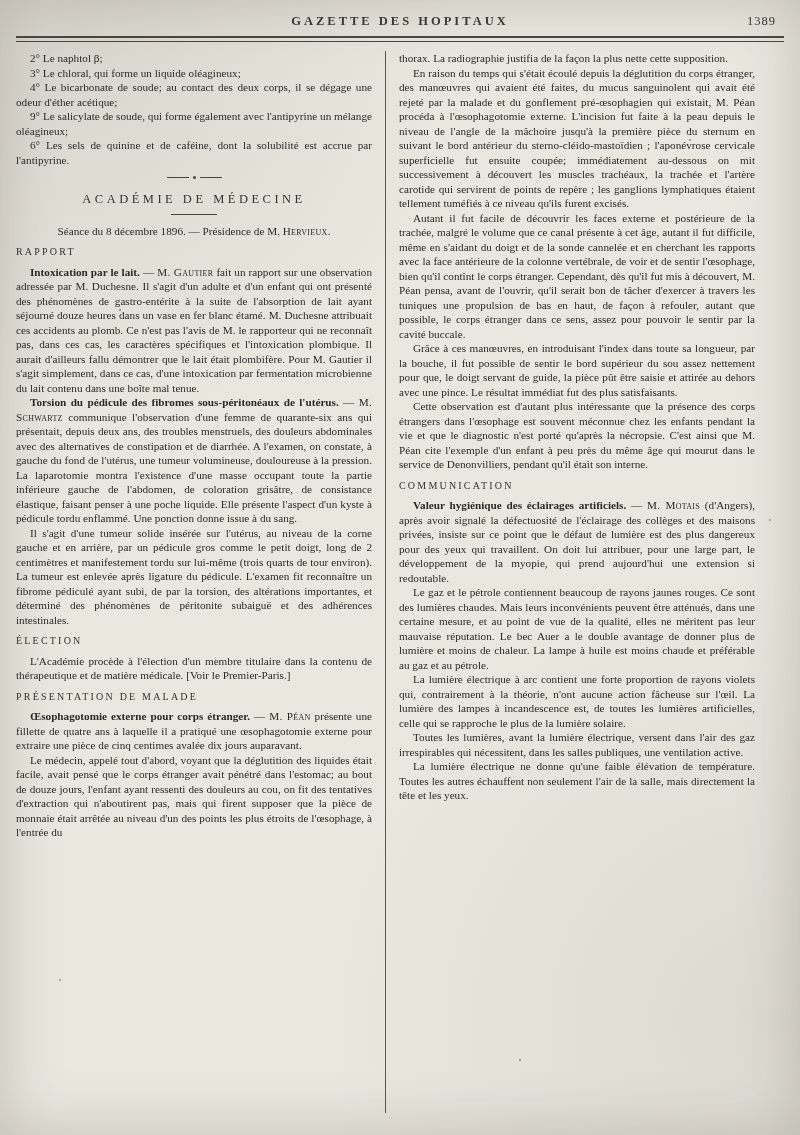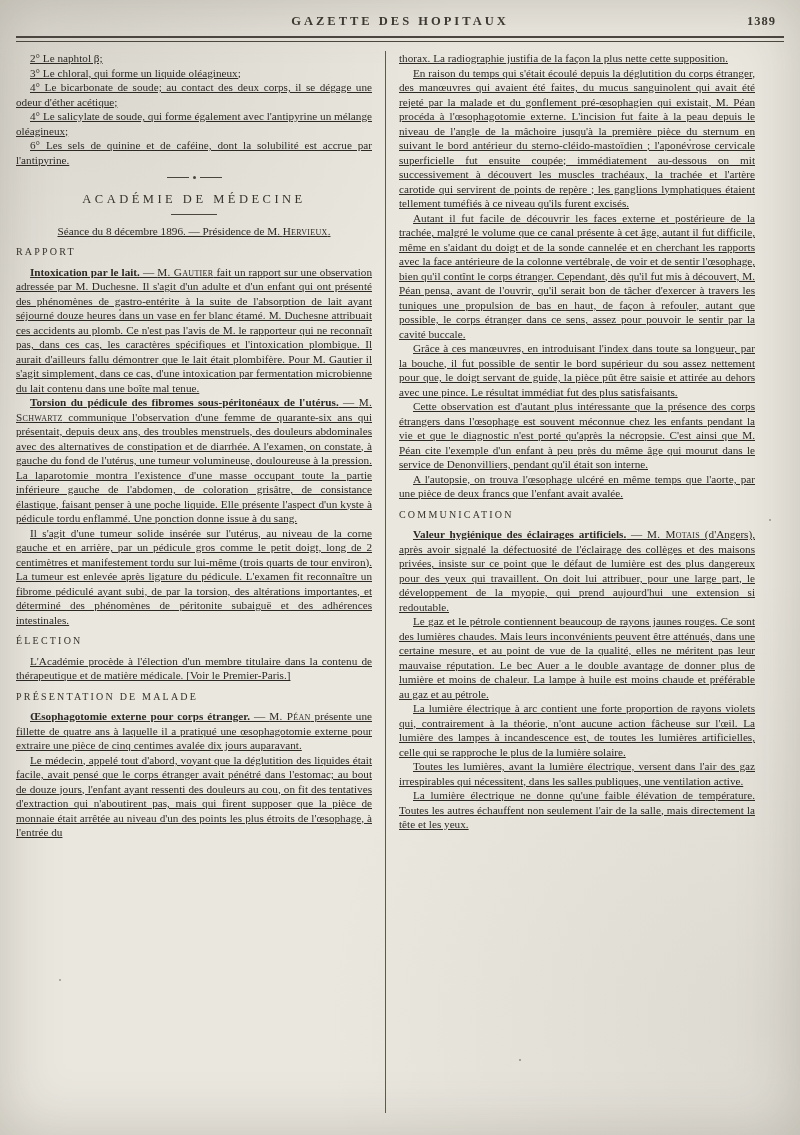--- a/index.html
+++ b/index.html
@@ -29,40 +29,40 @@
   
   .masthead{position:relative;margin-bottom:9px;}
   .head-row{position:relative;height:17px;}
   .journal-title{
     position:absolute;left:50%;top:0;transform:translateX(-50%);
     font-weight:bold;font-size:12.5px;letter-spacing:3px;color:#3c3832;
     white-space:nowrap;
   }
   .page-number{
     position:absolute;right:8px;top:0;
-    font-weight:bold;font-size:12.5px;letter-spacing:1px;color:#3c3832;
+    font-weight:normal;font-size:12.5px;letter-spacing:1px;color:#3c3832;
   }
   .double-rule{
     margin-top:5px;height:3px;
     border-top:2px solid #4a463f;
     border-bottom:1px solid #4a463f;
   }
   
   .columns{display:flex;height:1062px;}
   .column{
     width:356px;
     font-size:11.2px;line-height:14.5px;
     text-align:justify;
     color:#2d2a26;
   }
   .column.left{padding-right:13px;}
   .column.right{padding-left:13px;}
   .col-divider{width:1px;background:#5d594f;}
   
-  .para{margin:0;text-indent:14px;text-decoration:underline;}
+  .para{margin:0;text-indent:14px;}
   .para.noindent{text-indent:0;}
   .para.center{text-align:center;text-indent:0;}
   .seg-bold{font-weight:bold;}
   .seg-sc{font-variant:small-caps;letter-spacing:0.3px;}
   .academy-heading{
     text-align:center;font-weight:normal;font-size:12.5px;
     letter-spacing:3.5px;margin:13px 0 7px;color:#36332d;
   }
   .head-rule{width:46px;height:1px;background:#4a463f;margin:0 auto 9px;}
   .subheading{
@@ -82,21 +82,21 @@
       <span class="journal-title">GAZETTE DES HOPITAUX</span>
       <span class="page-number">1389</span>
     </div>
     <div class="double-rule"></div>
   </header>
   <main class="columns">
     <section class="column left" id="col-left">
         <p class="para">2° Le naphtol β;</p>
         <p class="para">3° Le chloral, qui forme un liquide oléagineux;</p>
         <p class="para">4° Le bicarbonate de soude; au contact des deux corps, il se dégage une odeur d'éther acétique;</p>
-        <p class="para">4° Le salicylate de soude, qui forme également avec l'antipyrine un mélange oléagineux;</p>
+        <p class="para">9° Le salicylate de soude, qui forme également avec l'antipyrine un mélange oléagineux;</p>
         <p class="para">6° Les sels de quinine et de caféine, dont la solubilité est accrue par l'antipyrine.</p>
         <div class="ornament">
           <span class="orn-line"></span>
           <span class="orn-dot"></span>
           <span class="orn-line"></span>
         </div>
         <div class="academy-heading">ACADÉMIE DE MÉDECINE</div>
         <div class="head-rule"></div>
         <p class="para center"><span>Séance du 8 décembre 1896. — Présidence de M. </span><span class="seg-sc">Hervieux</span><span>.</span></p>
         <div class="subheading">RAPPORT</div>
@@ -109,21 +109,20 @@
         <p class="para"><span class="seg-bold">Œsophagotomie externe pour corps étranger.</span><span> — </span><span class="seg-sc">M. Péan</span><span> présente une fillette de quatre ans à laquelle il a pratiqué une œsophagotomie externe pour extraire une pièce de cinq centimes avalée dix jours auparavant.</span></p>
         <p class="para">Le médecin, appelé tout d'abord, voyant que la déglutition des liquides était facile, avait pensé que le corps étranger avait pénétré dans l'estomac; au bout de douze jours, l'enfant ayant ressenti des douleurs au cou, on fit des tentatives d'extraction qui n'aboutirent pas, mais qui firent supposer que la pièce de monnaie était arrêtée au niveau d'un des points les plus étroits de l'œsophage, à l'entrée du</p>
       </section>
     <div class="col-divider"></div>
     <section class="column right" id="col-right">
         <p class="para noindent">thorax. La radiographie justifia de la façon la plus nette cette supposition.</p>
         <p class="para">En raison du temps qui s'était écoulé depuis la déglutition du corps étranger, des manœuvres qui avaient été faites, du mucus sanguinolent qui avait été rejeté par la malade et du gonflement pré-œsophagien qui existait, M. Péan procéda à l'œsophagotomie externe. L'incision fut faite à la peau depuis le niveau de l'angle de la mâchoire jusqu'à la première pièce du sternum en suivant le bord antérieur du sterno-cléido-mastoïdien ; l'aponévrose cervicale superficielle fut ensuite coupée; immédiatement au-dessous on mit successivement à découvert les muscles trachéaux, la trachée et l'artère carotide qui servirent de points de repère ; les ganglions lymphatiques étaient tellement tuméfiés à ce niveau qu'ils furent excisés.</p>
         <p class="para">Autant il fut facile de découvrir les faces externe et postérieure de la trachée, malgré le volume que ce canal présente à cet âge, autant il fut difficile, même en s'aidant du doigt et de la sonde cannelée et en cherchant les rapports avec la face antérieure de la colonne vertébrale, de voir et de sentir l'œsophage, bien qu'il contînt le corps étranger. Cependant, dès qu'il fut mis à découvert, M. Péan pensa, avant de l'ouvrir, qu'il serait bon de tâcher d'exercer à travers les tuniques une propulsion de bas en haut, de façon à refouler, autant que possible, le corps étranger dans ce sens, assez pour pouvoir le sentir par la cavité buccale.</p>
         <p class="para">Grâce à ces manœuvres, en introduisant l'index dans toute sa longueur, par la bouche, il fut possible de sentir le bord supérieur du sou assez nettement pour que, le doigt servant de guide, la pièce pût être saisie et attirée au dehors avec une pince. Le résultat immédiat fut des plus satisfaisants.</p>
         <p class="para">Cette observation est d'autant plus intéressante que la présence des corps étrangers dans l'œsophage est souvent méconnue chez les enfants pendant la vie et que le diagnostic n'est porté qu'après la nécropsie. C'est ainsi que M. Péan cite l'exemple d'un enfant à peu près du même âge qui mourut dans le service de Denonvilliers, pendant qu'il était son interne.</p>
-        <p class="para">A l'autopsie, on trouva l'œsophage ulcéré en même temps que l'aorte, par une pièce de deux francs que l'enfant avait avalée.</p>
         <div class="subheading">COMMUNICATION</div>
         <p class="para"><span class="seg-bold">Valeur hygiénique des éclairages artificiels.</span><span> — </span><span class="seg-sc">M. Motais</span><span> (d'Angers), après avoir signalé la défectuosité de l'éclairage des collèges et des maisons privées, insiste sur ce point que le défaut de lumière est des plus dangereux pour des yeux qui travaillent. On doit lui attribuer, pour une large part, le développement de la myopie, qui prend aujourd'hui une extension si redoutable.</span></p>
         <p class="para">Le gaz et le pétrole contiennent beaucoup de rayons jaunes rouges. Ce sont des lumières chaudes. Mais leurs inconvénients peuvent être atténués, dans une certaine mesure, et au point de vue de la qualité, elles ne méritent pas leur mauvaise réputation. Le bec Auer a le double avantage de donner plus de lumière et moins de chaleur. La lampe à huile est moins chaude et préférable au gaz et au pétrole.</p>
         <p class="para">La lumière électrique à arc contient une forte proportion de rayons violets qui, contrairement à la théorie, n'ont aucune action fâcheuse sur l'œil. La lumière des lampes à incandescence est, de toutes les lumières artificielles, celle qui se rapproche le plus de la lumière solaire.</p>
         <p class="para">Toutes les lumières, avant la lumière électrique, versent dans l'air des gaz irrespirables qui nécessitent, dans les salles publiques, une ventilation active.</p>
         <p class="para">La lumière électrique ne donne qu'une faible élévation de température. Toutes les autres échauffent non seulement l'air de la salle, mais directement la tête et les yeux.</p>
       </section>
   </main>
 </div>
 

